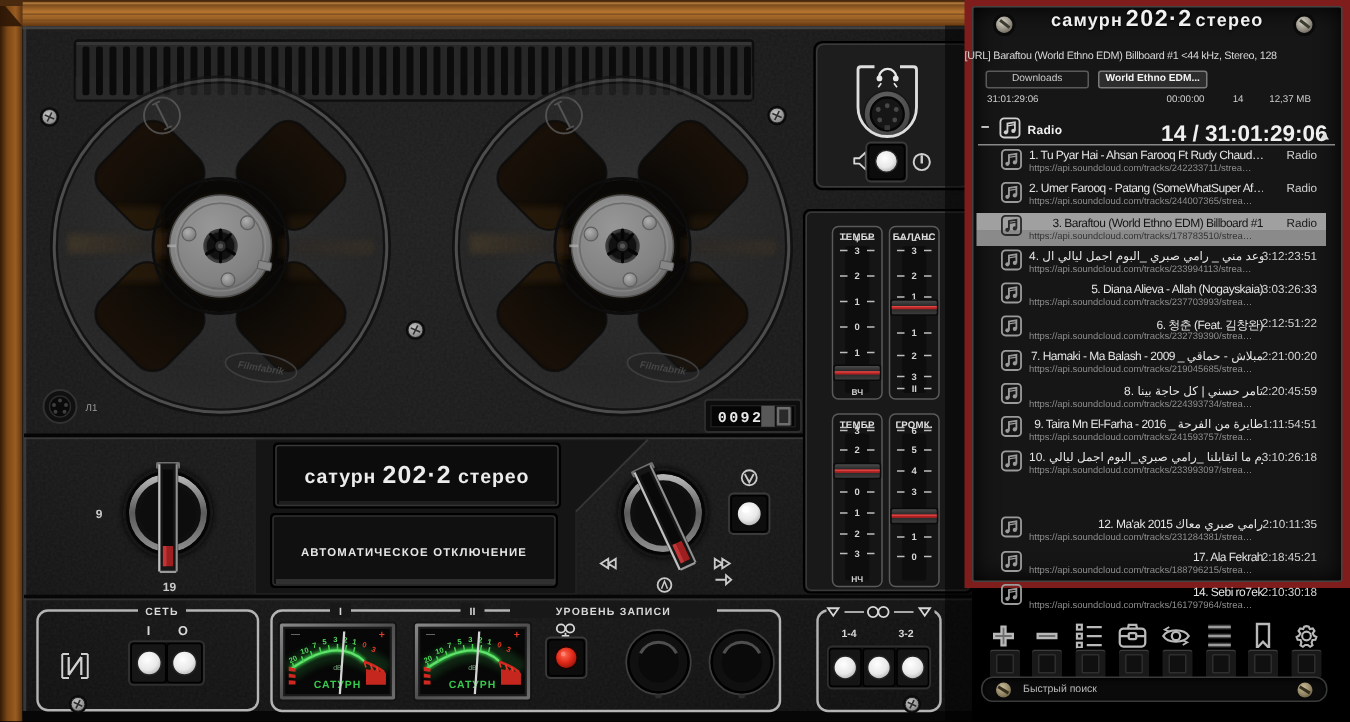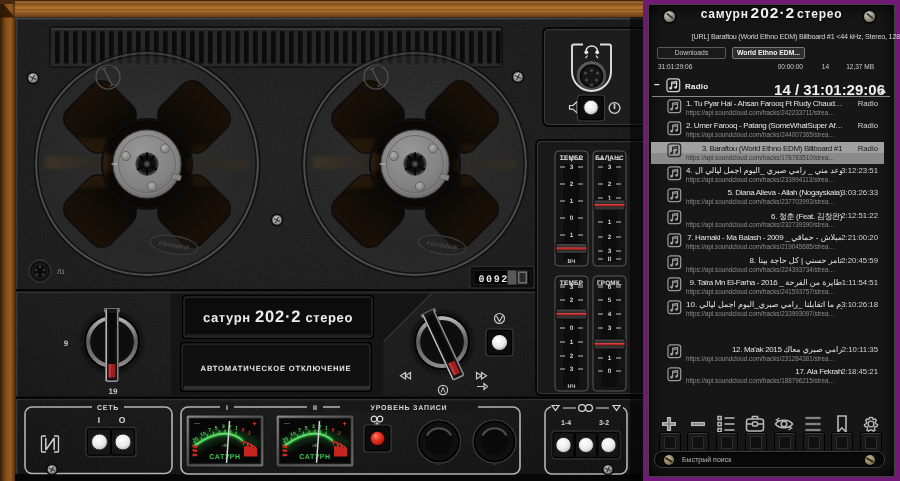--- a/index.html
+++ b/index.html
@@ -1,24 +1,24 @@
 <!DOCTYPE html>
 <html><head><meta charset="utf-8"><style>
  html,body{margin:0;padding:0;background:#000;}
  *{-webkit-font-smoothing:antialiased;}
  svg text{text-rendering:geometricPrecision;-webkit-font-smoothing:antialiased;}
  body{width:900px;height:481px;position:relative;overflow:hidden;font-family:"Liberation Sans",sans-serif;}
- #pl{position:absolute;left:643px;top:0;width:257px;height:481px;background:#701a75;}
+ #pl{position:absolute;left:643px;top:0;width:257px;height:392px;background:#7f1d1d;}
  #plin{position:absolute;left:5px;top:4px;right:5px;bottom:4px;border:1px solid #434343;border-radius:2px;background:#161616;box-shadow:inset 0 0 16px #000;}
  .pscrew{position:absolute;width:11px;height:11px;border-radius:50%;background:radial-gradient(circle at 38% 32%,#d6d2c6,#918c80 55%,#504b42);box-shadow:0 0 0 2px #0a0a0a;}
  .pscrew:after{content:"";position:absolute;left:1.5px;top:4.5px;width:8px;height:1.6px;background:#3a3a2e;transform:rotate(38deg);}
  #pltitle{position:absolute;left:0;top:4px;width:100%;text-align:center;color:#f1f1f1;font-weight:bold;letter-spacing:0.8px;text-shadow:0 1px 2px #000;white-space:nowrap;}
  #pltitle .w1{font-size:12px;}
  #pltitle .w2{font-size:15.5px;letter-spacing:1px;}
- #plinfo{position:absolute;left:0;top:31.5px;width:100%;text-align:right;font-size:7.2px;letter-spacing:-0.2px;color:#d6d6d6;white-space:nowrap;}
+ #plinfo{position:absolute;left:0;top:31.5px;width:100%;text-align:left;font-size:7.2px;letter-spacing:-0.2px;color:#d6d6d6;white-space:nowrap;}
  .tab{position:absolute;top:46.5px;height:10px;border:1px solid #5a5a5a;background:#1a1a1a;color:#c9c9c9;font-size:6.8px;text-align:center;line-height:10px;border-radius:2px;white-space:nowrap;overflow:hidden;}
  .t_b{background:#2d2d2d;color:#f4f4f4;font-weight:bold;border-color:#7a7a7a;}
  #plstats{position:absolute;left:0;top:62.5px;width:100%;height:10px;color:#cfcfcf;font-size:6.5px;}
  #plstats span{position:absolute;top:0;}
  #grp{position:absolute;left:9px;top:78px;width:240px;height:16px;color:#f0f0f0;}
  .gminus{position:absolute;left:2px;top:1px;font-size:10px;font-weight:bold;}
  #grp .ni{position:absolute;left:14px;top:0;width:15px;height:15px;}
  .gname{position:absolute;left:33px;top:3.5px;font-size:8px;font-weight:bold;letter-spacing:0.2px;}
  .gright{position:absolute;right:7px;top:3px;font-size:15px;font-weight:bold;}
  #gline{position:absolute;left:9px;top:95.5px;width:238px;height:1.4px;background:#888;}
@@ -874,20 +874,34 @@
 <path d="M 6 10.8 L 6 4.6 L 11.3 3.8 L 11.3 9.8"></path>
 <circle cx="4.9" cy="10.9" r="1.5" fill="#9a9a9a" stroke="none"></circle>
           <circle cx="10.2" cy="9.9" r="1.5" fill="#9a9a9a" stroke="none"></circle>
 <path d="M 6 6.3 L 11.3 5.5" stroke-width="0.9"></path>
 </g>
       </svg>
   <div class="t1">17. Ala Fekrah</div>
   <div class="tr">2:18:45:21</div>
   <div class="t2">https://api.soundcloud.com/tracks/188796215/strea…</div>
 </div>
+    <div class="row" style="top:388.1px">
+  <svg class="ni" viewBox="0 0 16 16">
+        <g fill="none" stroke="#9a9a9a" stroke-width="1.3">
+<rect x="1" y="1" width="13.6" height="13.6" rx="2.6"></rect>
+<path d="M 6 10.8 L 6 4.6 L 11.3 3.8 L 11.3 9.8"></path>
+<circle cx="4.9" cy="10.9" r="1.5" fill="#9a9a9a" stroke="none"></circle>
+          <circle cx="10.2" cy="9.9" r="1.5" fill="#9a9a9a" stroke="none"></circle>
+<path d="M 6 6.3 L 11.3 5.5" stroke-width="0.9"></path>
+</g>
+      </svg>
+  <div class="t1">14. Sebi ro7ek</div>
+  <div class="tr">2:10:30:18</div>
+  <div class="t2">https://api.soundcloud.com/tracks/161797964/strea…</div>
+</div>
  <svg style="position:absolute;left:14px;top:413px;width:24px;height:22px" viewBox="0 0 24 22">
       <g stroke="#b9b9b9" fill="none">
         <path d="M 12 4 L 12 18 M 5 11 L 19 11" stroke-width="4.2"></path>
         <path d="M 12 5.5 L 12 16.5 M 6.5 11 L 17.5 11" stroke="#6e6e6e" stroke-width="1.2"></path>
       </g>
     </svg>
     <div class="tbtn" style="left:16px"></div>
     <svg style="position:absolute;left:43px;top:413px;width:24px;height:22px" viewBox="0 0 24 22">
       <g stroke="#b9b9b9" fill="none">
         <path d="M 5 11 L 19 11" stroke-width="4.2"></path>

